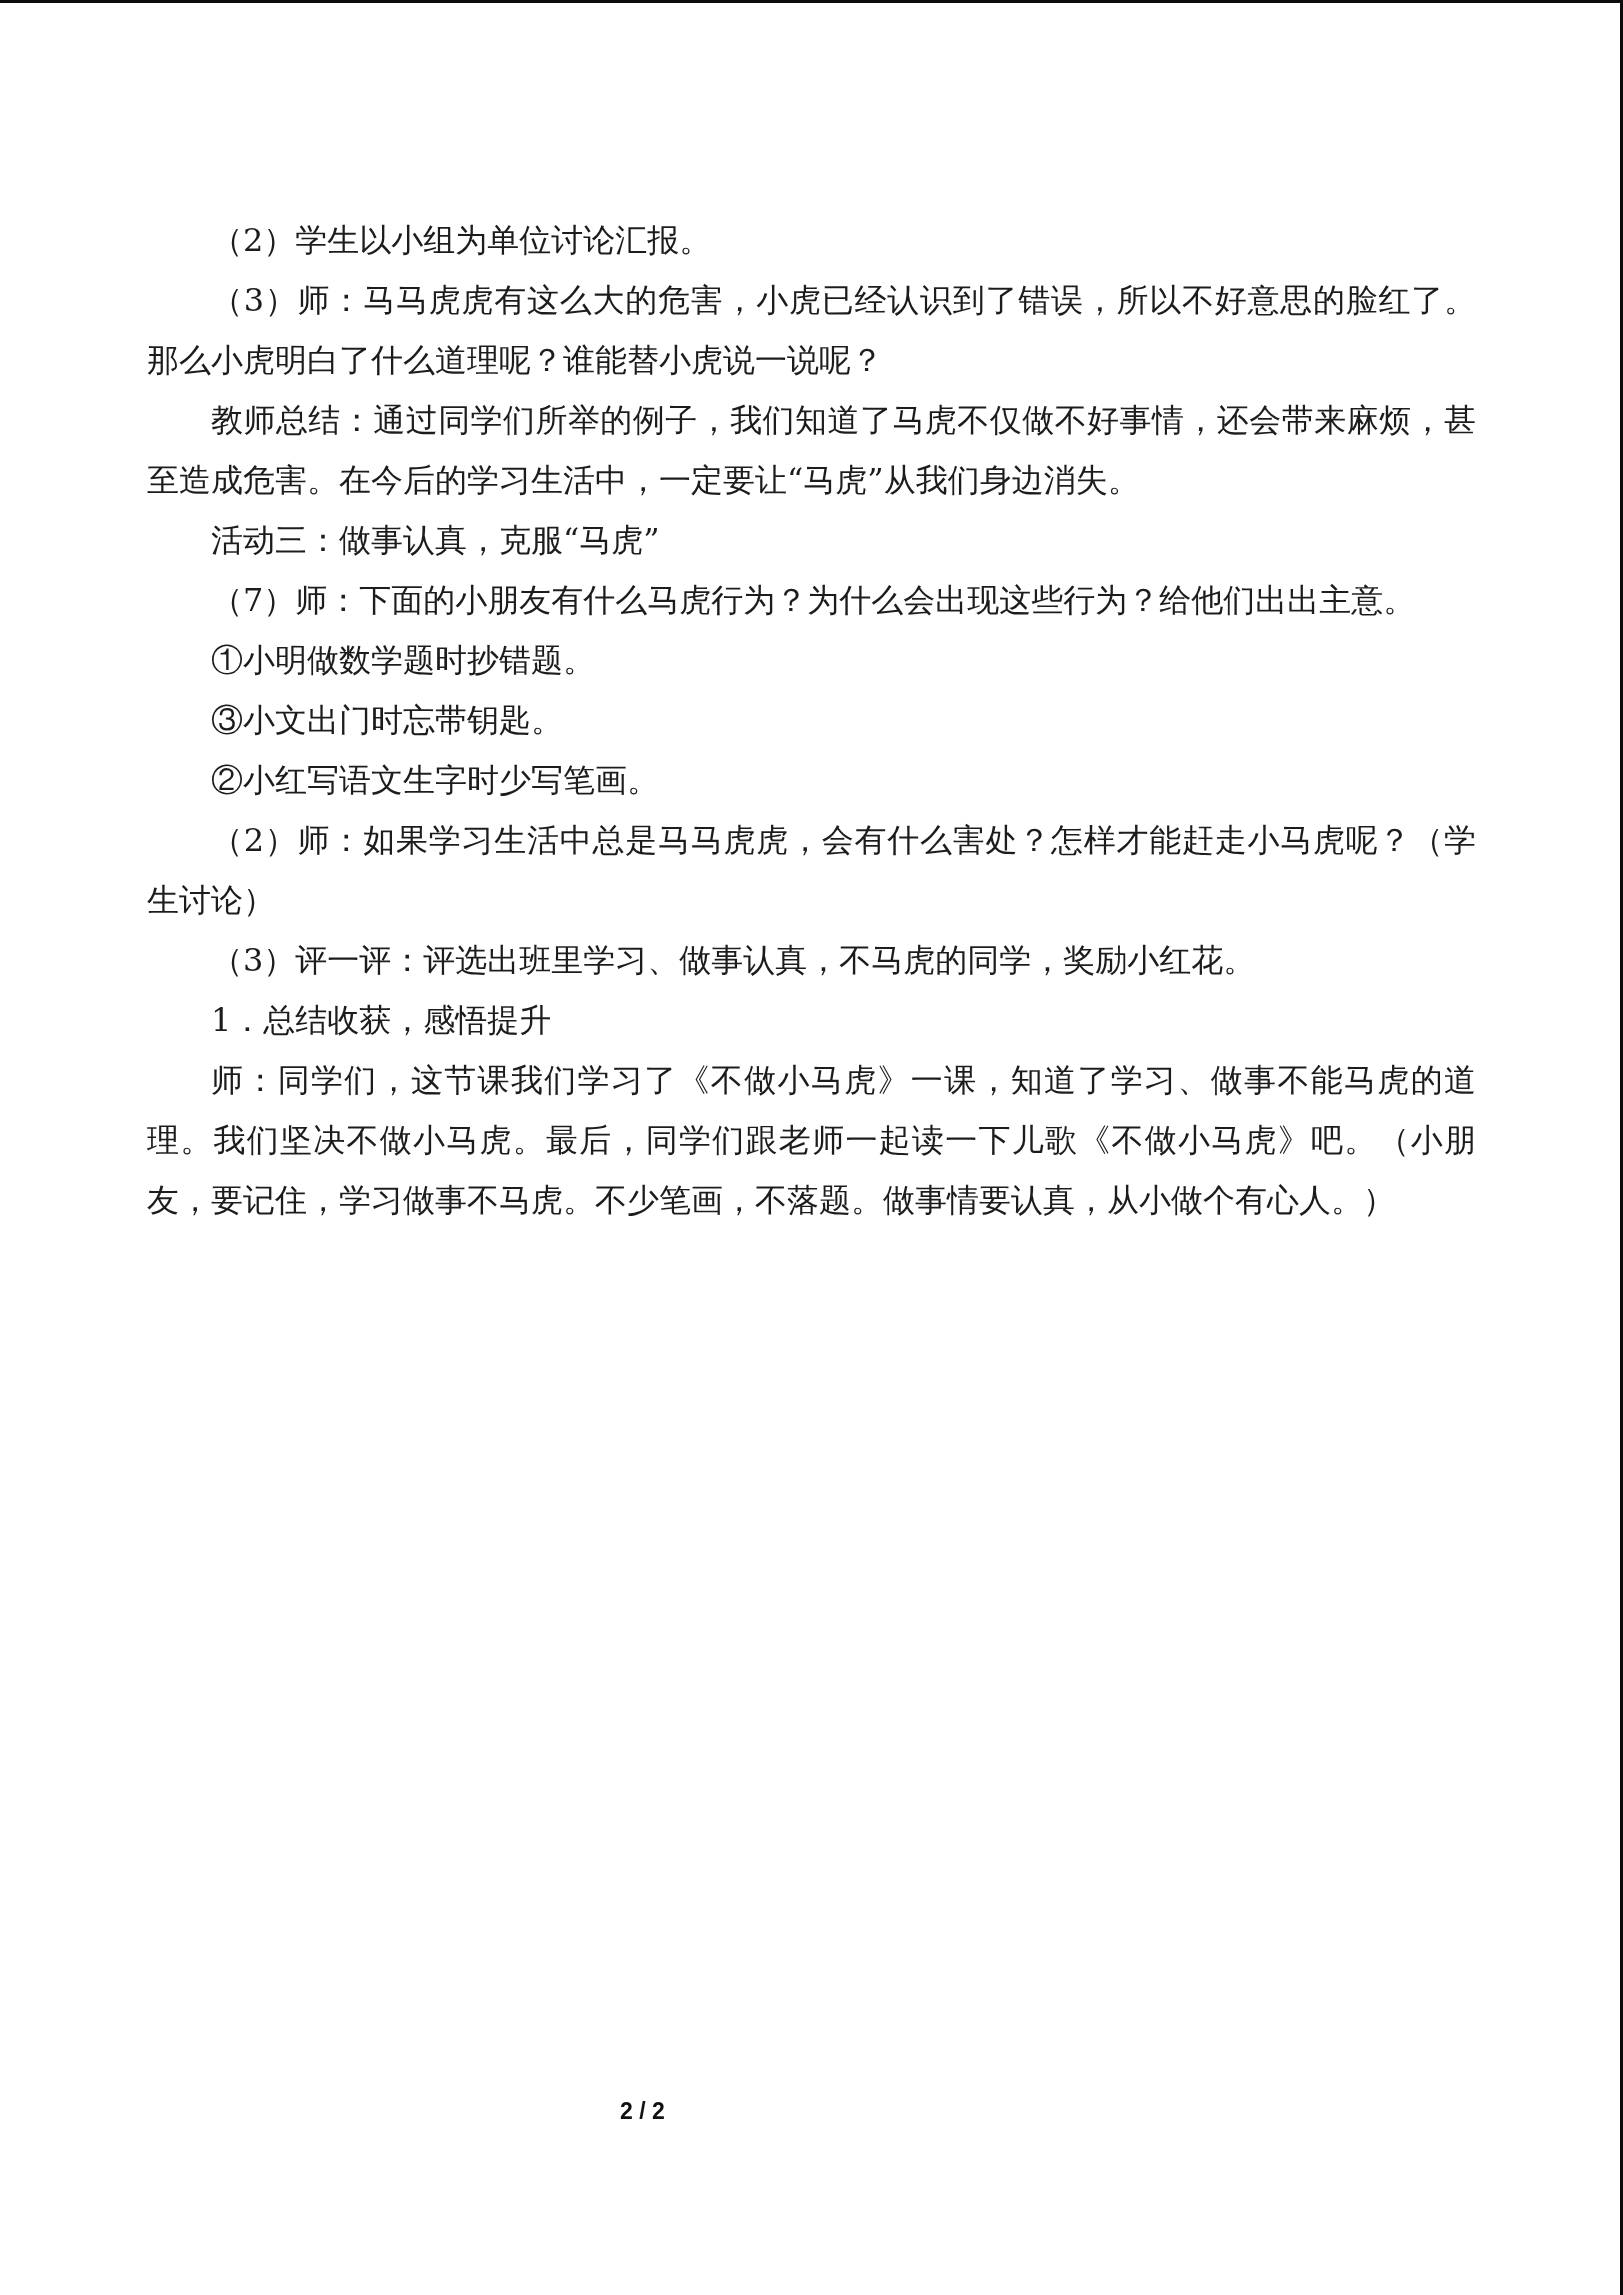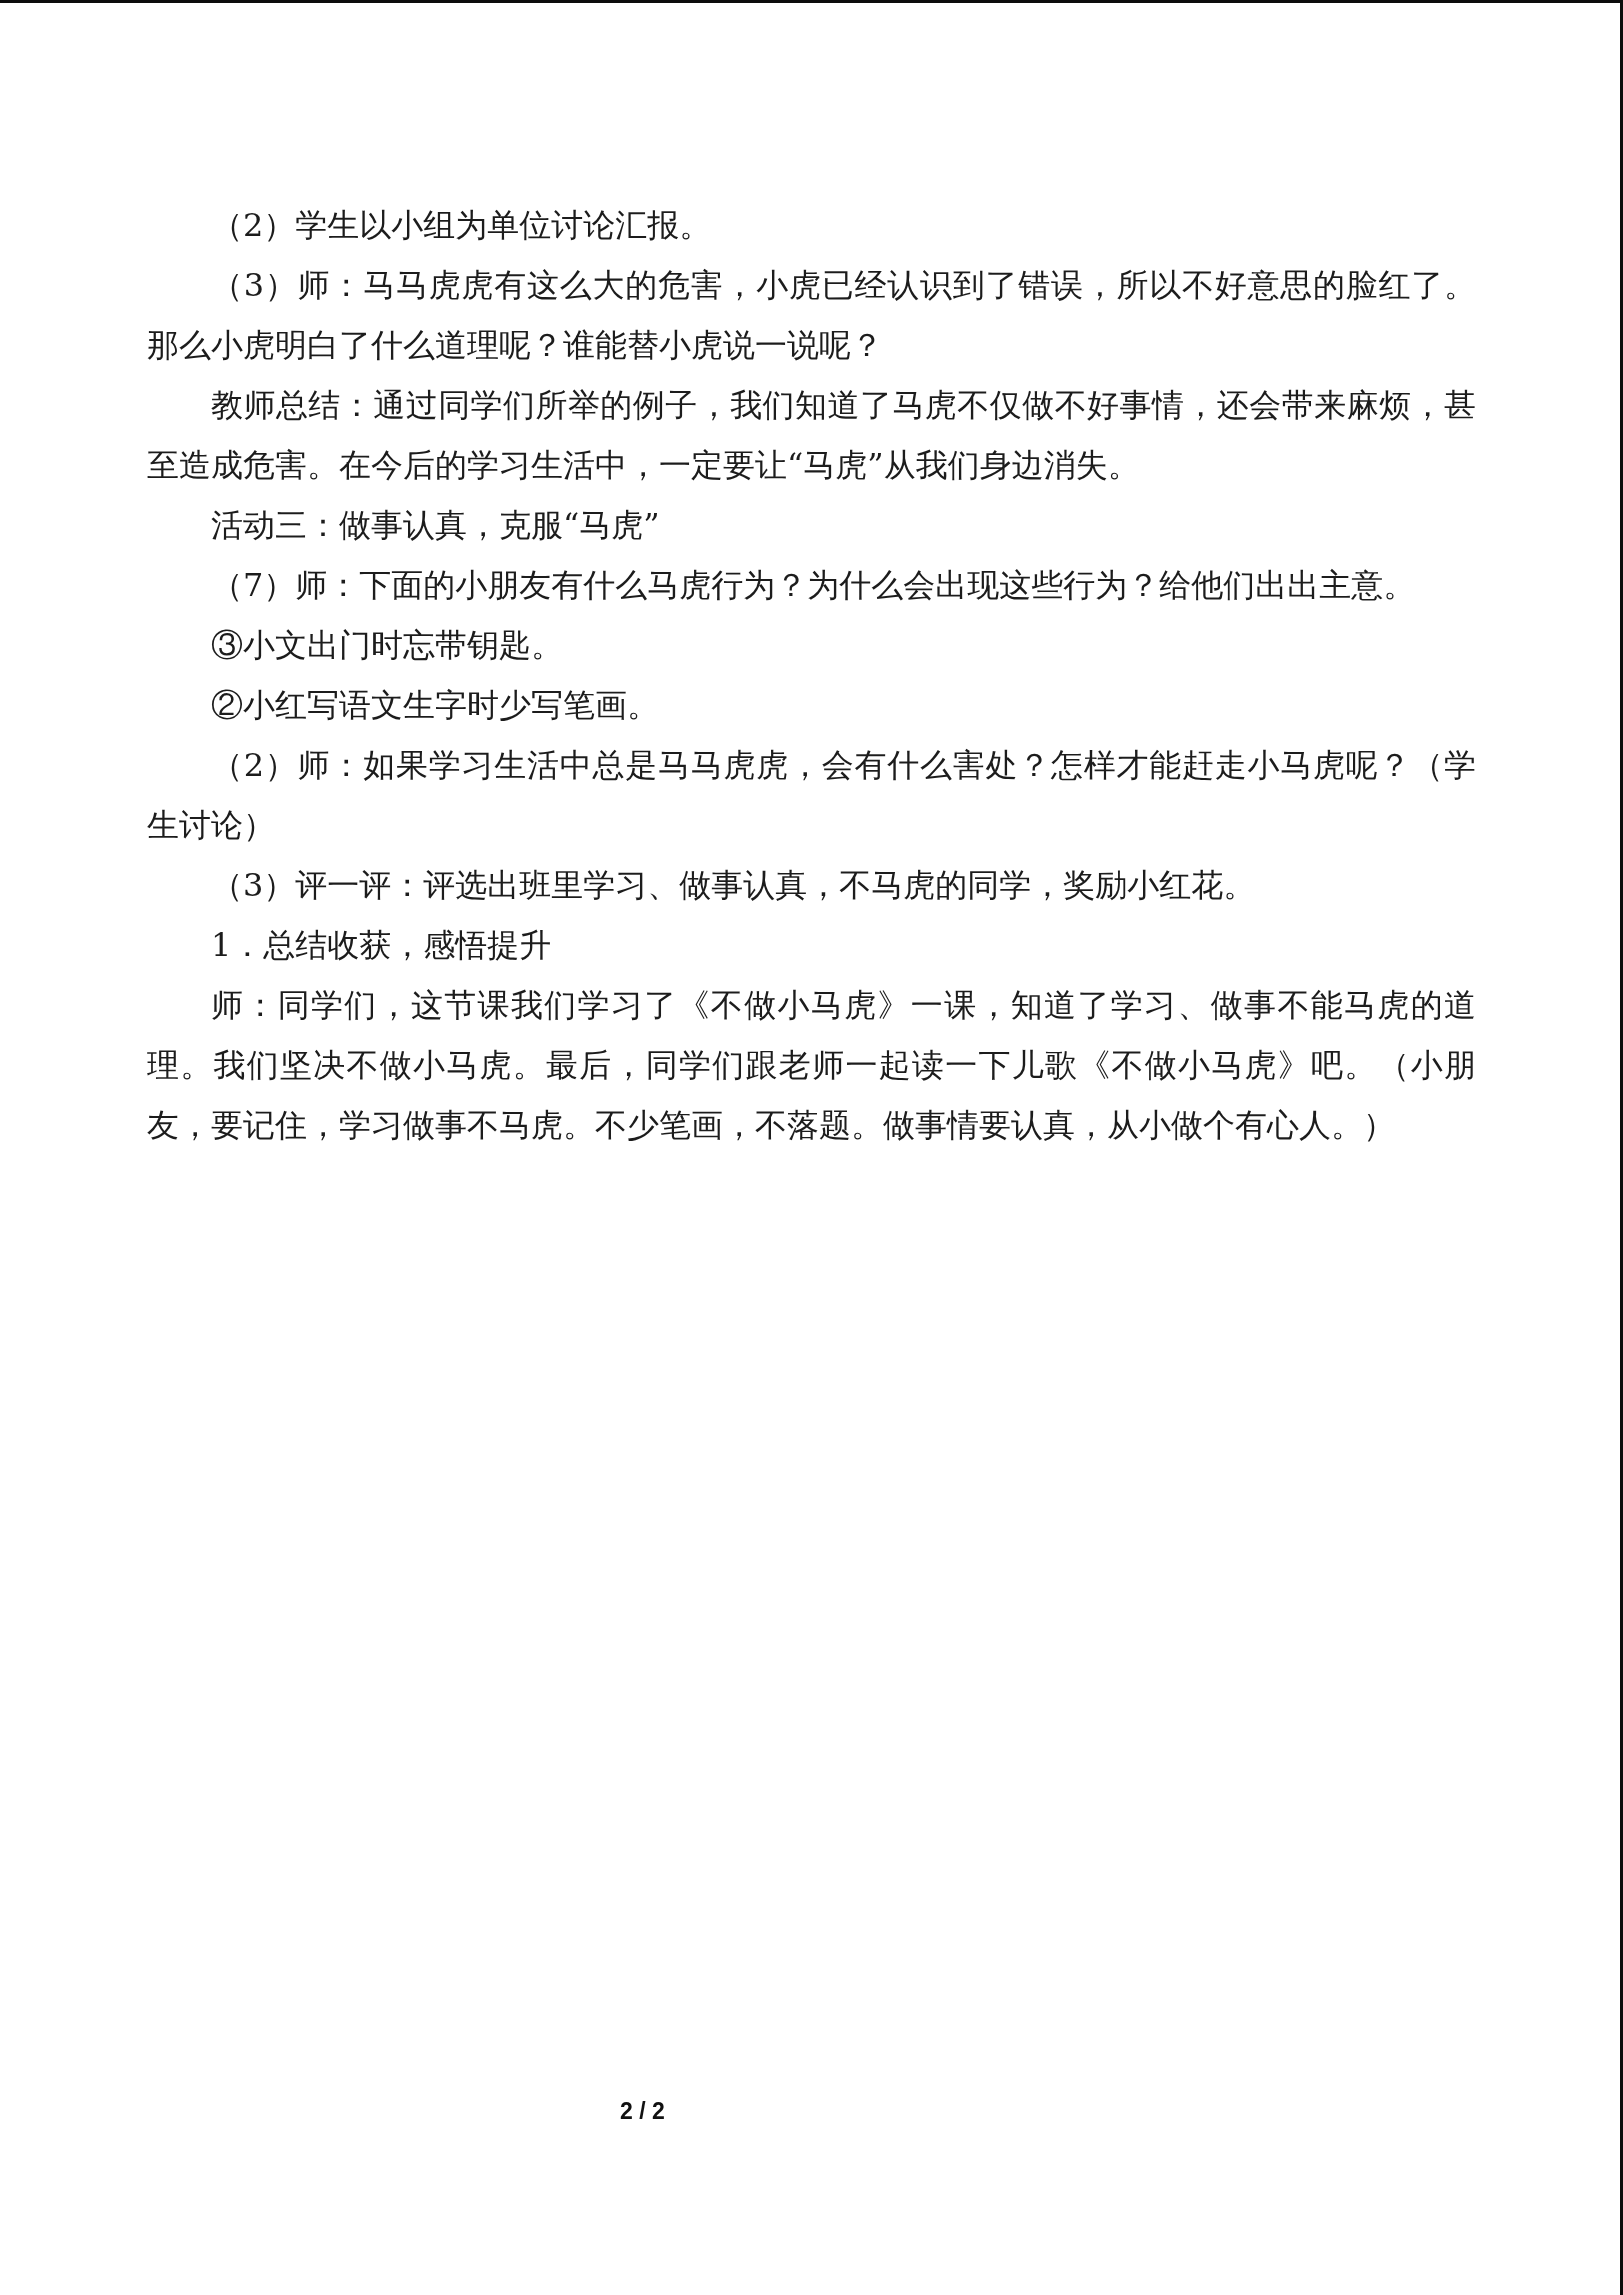--- a/index.html
+++ b/index.html
@@ -22,21 +22,21 @@
   }
   .edge-right {
     position: absolute;
     top: 0; right: 0;
     width: 3.4px; height: 2295px;
     background: #0c0c0c;
   }
   .doc-content {
     position: absolute;
     left: 147px;
-    top: 195px;
+    top: 210px;
     width: 1329px;
     color: #1c1c1c;
     font-size: 32px;
     line-height: 60px;
     text-align: justify;
     text-justify: inter-ideograph;
   }
   .doc-content p {
     margin: 0;
     padding: 0;
@@ -59,20 +59,21 @@
 
 <div class="edge-top"></div>
 <div class="edge-right"></div>
 
 <div class="doc-content">
   <p>（2）学生以小组为单位讨论汇报。</p>
   <p>（3）师：马马虎虎有这么大的危害，小虎已经认识到了错误，所以不好意思的脸红了。那么小虎明白了什么道理呢？谁能替小虎说一说呢？</p>
   <p>教师总结：通过同学们所举的例子，我们知道了马虎不仅做不好事情，还会带来麻烦，甚至造成危害。在今后的学习生活中，一定要让“马虎”从我们身边消失。</p>
   <p>活动三：做事认真，克服“马虎”</p>
   <p>（7）师：下面的小朋友有什么马虎行为？为什么会出现这些行为？给他们出出主意。</p>
+  <p>①小明做数学题时抄错题。</p>
   <p>③小文出门时忘带钥匙。</p>
   <p>②小红写语文生字时少写笔画。</p>
   <p>（2）师：如果学习生活中总是马马虎虎，会有什么害处？怎样才能赶走小马虎呢？（学生讨论）</p>
   <p>（3）评一评：评选出班里学习、做事认真，不马虎的同学，奖励小红花。</p>
   <p>1．总结收获，感悟提升</p>
   <p>师：同学们，这节课我们学习了《不做小马虎》一课，知道了学习、做事不能马虎的道理。我们坚决不做小马虎。最后，同学们跟老师一起读一下儿歌《不做小马虎》吧。（小朋友，要记住，学习做事不马虎。不少笔画，不落题。做事情要认真，从小做个有心人。）</p>
 </div>
 
 <div class="page-footer">2 / 2</div>
 

